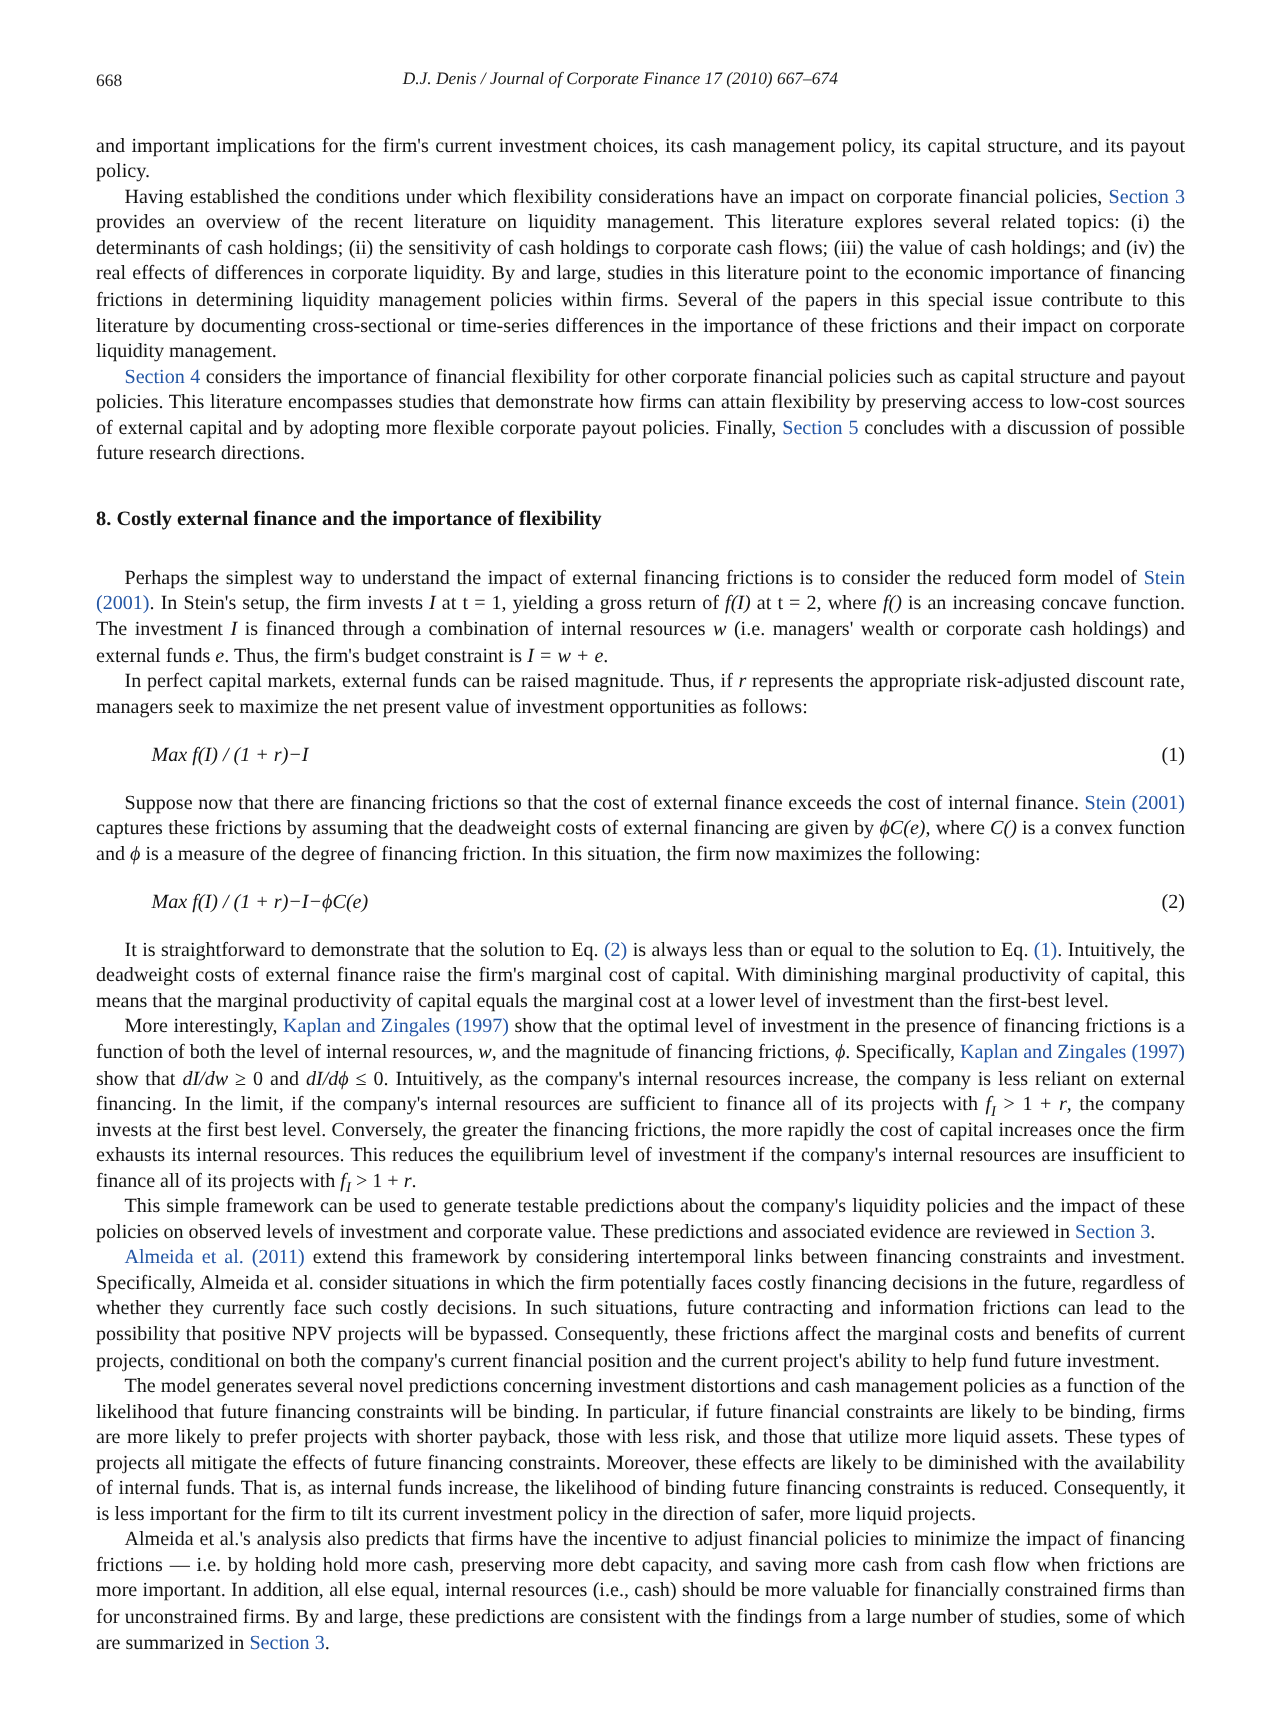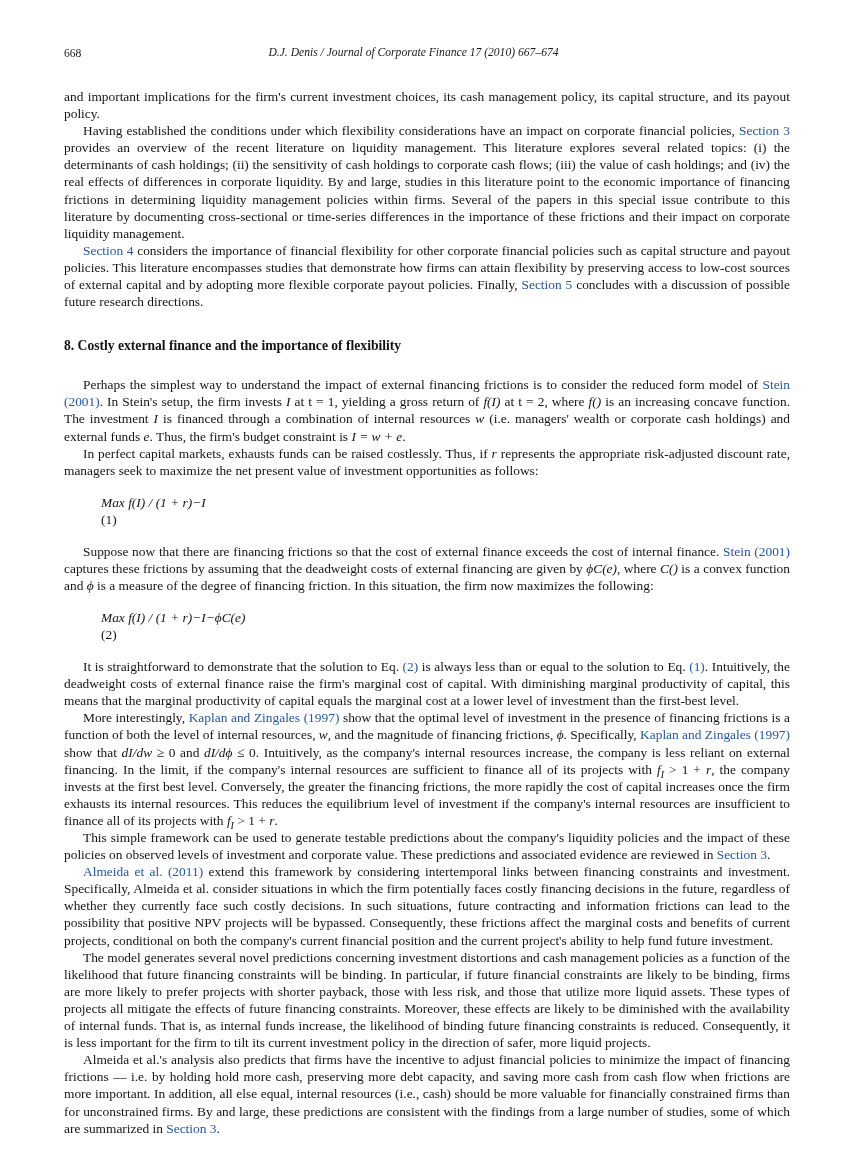--- a/index.html
+++ b/index.html
@@ -45,21 +45,20 @@
   }
 
   .equation {
     display: flex;
     justify-content: space-between;
     align-items: baseline;
     margin: 15px 0;
     padding-left: 37px;
     font-size: 13.4px;
     line-height: 17px;
-    flex-direction: column;
   }
   .equation-body { font-style: italic; }
   .equation-number { font-style: normal; }
 
   .seg-i { font-style: italic; }
   sub.seg-i { font-size: 10px; line-height: 0; }
   .ref-link {
     color: var(--link-color, #2456a4);
     text-decoration: none;
     cursor: pointer;
@@ -73,21 +72,21 @@
   <header class="page-header">
     <span class="page-number">668</span>
     <span class="running-head">D.J. Denis / Journal of Corporate Finance 17 (2010) 667–674</span>
   </header>
   <main class="article-body">
       <p class="para"><span>and important implications for the firm's current investment choices, its cash management policy, its capital structure, and its payout policy.</span></p>
       <p class="para indent"><span>Having established the conditions under which flexibility considerations have an impact on corporate financial policies, </span><a href="#" class="ref-link">Section 3</a><span> provides an overview of the recent literature on liquidity management. This literature explores several related topics: (i) the determinants of cash holdings; (ii) the sensitivity of cash holdings to corporate cash flows; (iii) the value of cash holdings; and (iv) the real effects of differences in corporate liquidity. By and large, studies in this literature point to the economic importance of financing frictions in determining liquidity management policies within firms. Several of the papers in this special issue contribute to this literature by documenting cross-sectional or time-series differences in the importance of these frictions and their impact on corporate liquidity management.</span></p>
       <p class="para indent"><a href="#" class="ref-link">Section 4</a><span> considers the importance of financial flexibility for other corporate financial policies such as capital structure and payout policies. This literature encompasses studies that demonstrate how firms can attain flexibility by preserving access to low-cost sources of external capital and by adopting more flexible corporate payout policies. Finally, </span><a href="#" class="ref-link">Section 5</a><span> concludes with a discussion of possible future research directions.</span></p>
       <h2 class="section-heading">8. Costly external finance and the importance of flexibility</h2>
       <p class="para indent"><span>Perhaps the simplest way to understand the impact of external financing frictions is to consider the reduced form model of </span><a href="#" class="ref-link">Stein (2001)</a><span>. In Stein's setup, the firm invests </span><span class="seg-i">I</span><span> at t = 1, yielding a gross return of </span><span class="seg-i">f(I)</span><span> at t = 2, where </span><span class="seg-i">f()</span><span> is an increasing concave function. The investment </span><span class="seg-i">I</span><span> is financed through a combination of internal resources </span><span class="seg-i">w</span><span> (i.e. managers' wealth or corporate cash holdings) and external funds </span><span class="seg-i">e</span><span>. Thus, the firm's budget constraint is </span><span class="seg-i">I = w + e</span><span>.</span></p>
-      <p class="para indent"><span>In perfect capital markets, exhausts funds can be raised costlessly. Thus, if </span><span class="seg-i">r</span><span> represents the appropriate risk-adjusted discount rate, managers seek to maximize the net present value of investment opportunities as follows:</span></p>
+      <p class="para indent"><span>In perfect capital markets, external funds can be raised magnitude. Thus, if </span><span class="seg-i">r</span><span> represents the appropriate risk-adjusted discount rate, managers seek to maximize the net present value of investment opportunities as follows:</span></p>
       <div class="equation">
         <span class="equation-body"><span class="seg-i">Max f(I) / (1 + r)−I</span></span>
         <span class="equation-number">(1)</span>
       </div>
       <p class="para indent"><span>Suppose now that there are financing frictions so that the cost of external finance exceeds the cost of internal finance. </span><a href="#" class="ref-link">Stein (2001)</a><span> captures these frictions by assuming that the deadweight costs of external financing are given by </span><span class="seg-i">ϕC(e)</span><span>, where </span><span class="seg-i">C()</span><span> is a convex function and </span><span class="seg-i">ϕ</span><span> is a measure of the degree of financing friction. In this situation, the firm now maximizes the following:</span></p>
       <div class="equation">
         <span class="equation-body"><span class="seg-i">Max f(I) / (1 + r)−I−ϕC(e)</span></span>
         <span class="equation-number">(2)</span>
       </div>
       <p class="para indent"><span>It is straightforward to demonstrate that the solution to Eq. </span><a href="#" class="ref-link">(2)</a><span> is always less than or equal to the solution to Eq. </span><a href="#" class="ref-link">(1)</a><span>. Intuitively, the deadweight costs of external finance raise the firm's marginal cost of capital. With diminishing marginal productivity of capital, this means that the marginal productivity of capital equals the marginal cost at a lower level of investment than the first-best level.</span></p>

